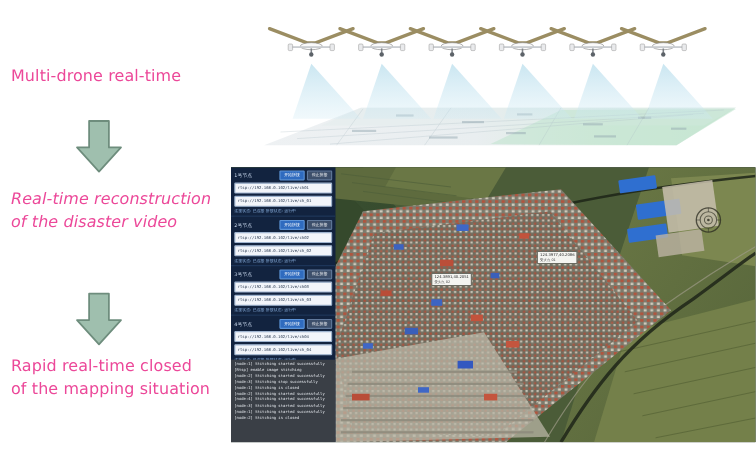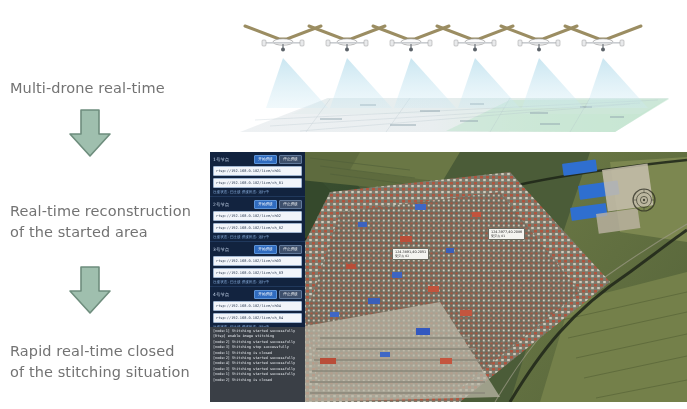--- a/index.html
+++ b/index.html
@@ -1,24 +1,24 @@
 <!DOCTYPE html>
 <html><head>
 <meta charset="utf-8">
 <style>
   html,body{margin:0;padding:0;background:#ffffff;}
   body{width:687px;height:409px;overflow:hidden;
        font-family:"DejaVu Sans","Liberation Sans",sans-serif;}
   #root{position:relative;width:687px;height:409px;background:#fff;}
 
   
-  .stage-text{position:absolute;left:10px;color:#737373;
-              font-size:14.5px;line-height:21px;letter-spacing:.1px;margin-top:18px;}
+  .stage-text{position:absolute;left:10px;color:#ec4899;
+              font-size:14.5px;line-height:21px;letter-spacing:.1px;}
   #stage-text-1{top:60px;}
-  #stage-text-2{top:183px;}
+  #stage-text-2{top:171px;font-style:italic;}
   #stage-text-3{top:323px;}
 
   .arrow{position:absolute;left:62px;width:56px;height:50px;}
   #arrow-1{top:108px;}
   #arrow-2{top:265px;}
 
   
   #drone-scene{position:absolute;left:210px;top:0;width:477px;height:150px;
                overflow:hidden;background:#fff;}
   #ground-plane{position:absolute;left:0;top:0;width:477px;height:150px;}
@@ -69,32 +69,32 @@
   </div>
 
   <div class="arrow" id="arrow-1">
     <svg viewBox="0 0 56 50" width="56" height="50" aria-hidden="true">
       <polygon points="19,2 37,2 37,26 48,26 28,48 8,26 19,26" fill="#9fbfae" stroke="#6e8d7d" stroke-width="1.6" stroke-linejoin="round"></polygon>
     </svg>
   </div>
 
   <div class="stage-text" id="stage-text-2">
     <div>Real-time reconstruction</div>
-    <div>of the started area</div>
+    <div>of the disaster video</div>
   </div>
 
   <div class="arrow" id="arrow-2">
     <svg viewBox="0 0 56 50" width="56" height="50" aria-hidden="true">
       <polygon points="19,2 37,2 37,26 48,26 28,48 8,26 19,26" fill="#9fbfae" stroke="#6e8d7d" stroke-width="1.6" stroke-linejoin="round"></polygon>
     </svg>
   </div>
 
   <div class="stage-text" id="stage-text-3">
     <div>Rapid real-time closed</div>
-    <div>of the stitching situation</div>
+    <div>of the mapping situation</div>
   </div>
 
   <div id="drone-scene">
     <svg id="ground-plane" viewBox="0 0 477 150" width="477" height="150">
       <defs>
         <linearGradient id="gp" x1="0" y1="0" x2="1" y2="0">
           <stop offset="0" stop-color="#eef1f3"></stop>
           <stop offset="0.45" stop-color="#e9eef0"></stop>
           <stop offset="0.72" stop-color="#d9ecdf"></stop>
           <stop offset="1" stop-color="#cfe8d8"></stop>

